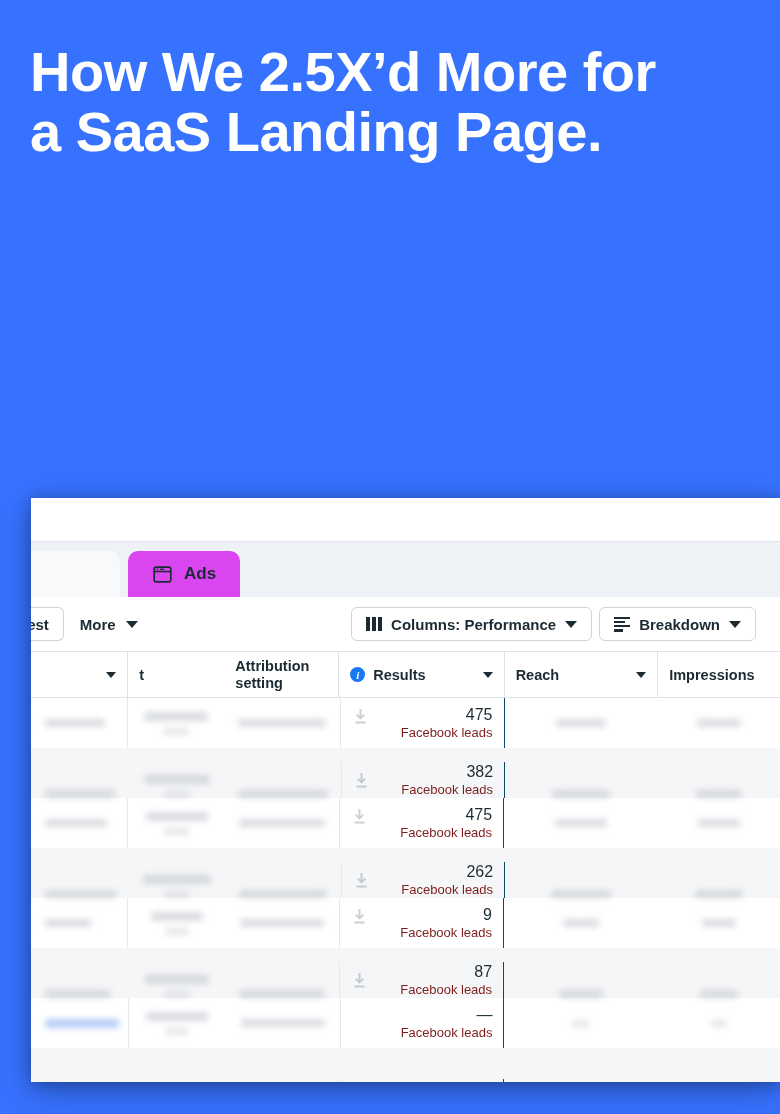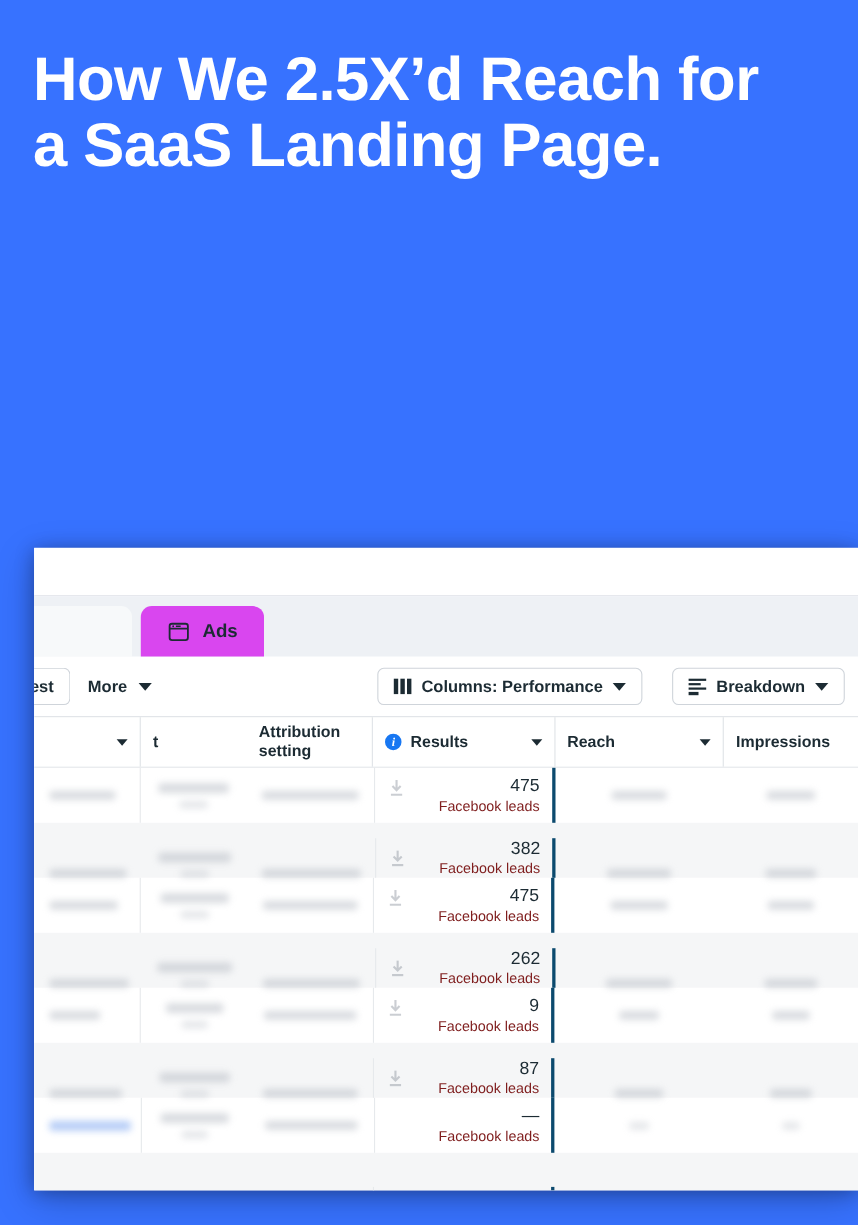--- a/index.html
+++ b/index.html
@@ -139,24 +139,24 @@
   .caret {
     width: 0; height: 0;
     border-left: 6px solid transparent;
     border-right: 6px solid transparent;
     border-top: 7px solid #1c2b33;
     flex: none;
     display: inline-block;
   }
   .toolbar-right {
     position: absolute;
-    right: 12px;
+    right: 24px;
     top: 10px;
     display: flex;
-    gap: 27px;
+    gap: 7px;
   }
   .icon-cols {
     display: inline-flex;
     gap: 2px;
     flex: none;
   }
   .icon-cols i {
     display: block;
     width: 4px;
     height: 14px;
@@ -251,21 +251,21 @@
   .cell {
     box-sizing: border-box;
     display: flex;
     flex-direction: column;
     justify-content: center;
     padding: 0 11px;
   }
   .cell.results {
     align-items: flex-end;
     border-left: 1px solid #e6e9ec;
-    border-right: 3px solid #0c4a6e;
+    border-right: 1px solid #0c4a6e;
     position: relative;
   }
   .res-num {
     font-size: 16px;
     color: #1c2b33;
     line-height: 19px;
     font-weight: 400;
   }
   .res-sub {
     font-size: 13px;
@@ -301,21 +301,21 @@
   .blurcell.center { align-items: center; }
   .vline {
     width: 1px;
     background: #e6e9ec;
   }
 </style>
 </head>
 <body>
 
 <div class="headline">
-  <div>How We 2.5X’d Reach for</div>
+  <div>How We 2.5X’d More for</div>
   <div>
     <span>a SaaS Landing Page</span><span class="dot">.</span>
   </div>
 </div>
 
 <div class="panel">
 
   <div class="panel-topbar"></div>
 
   <div class="tabstrip">

